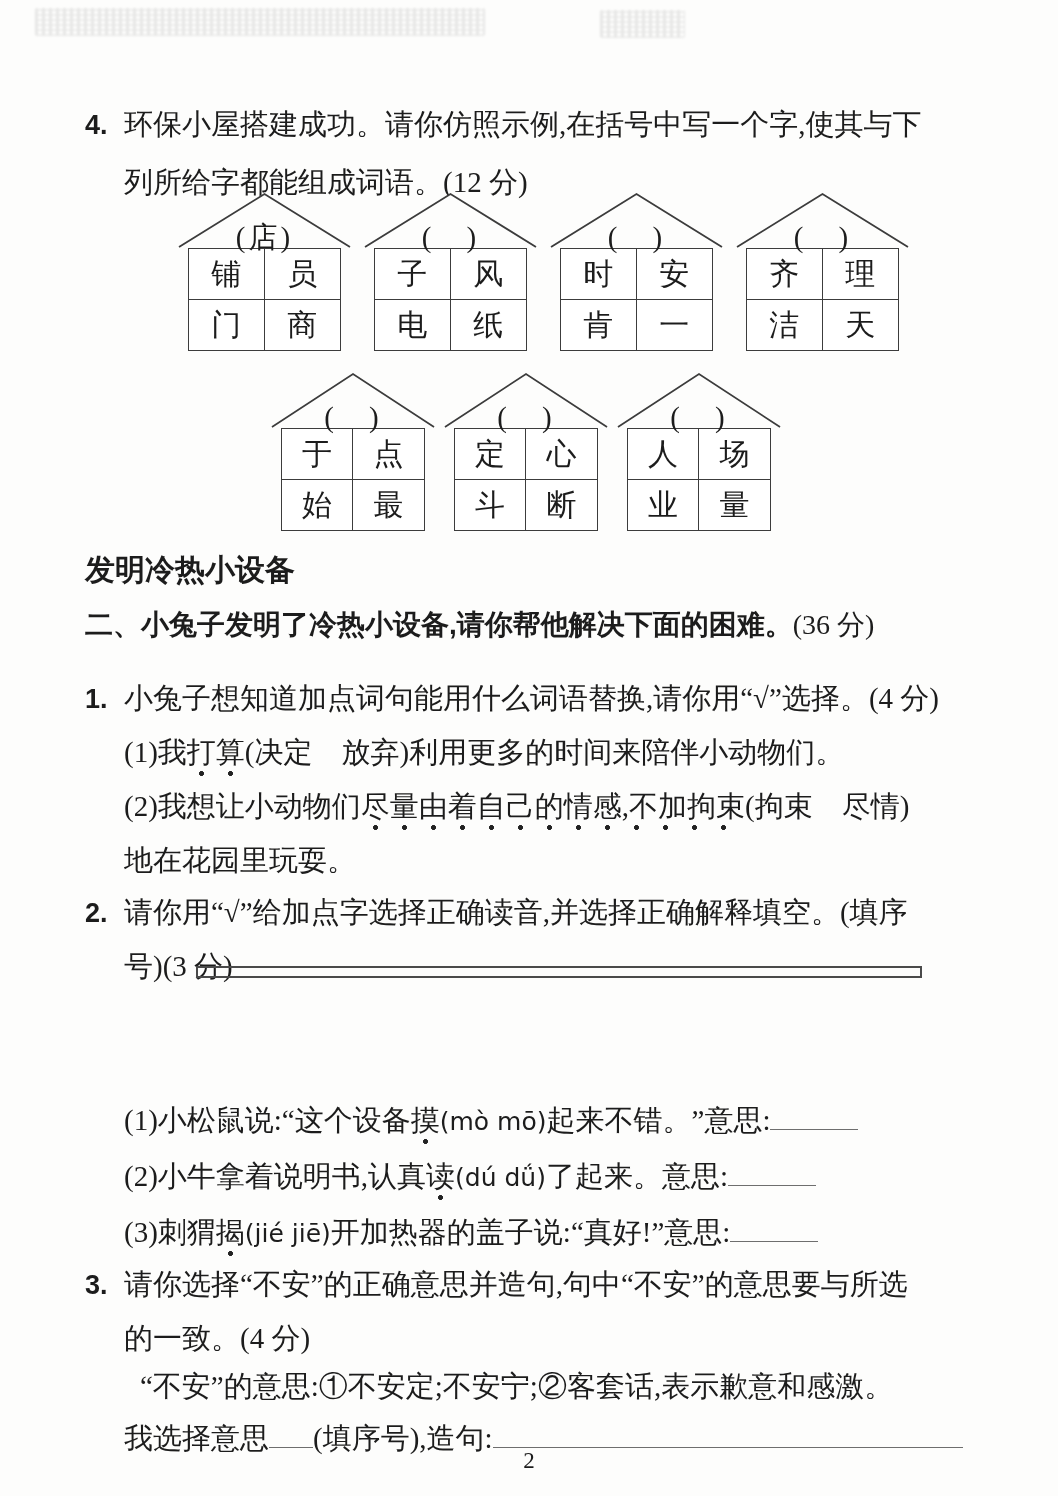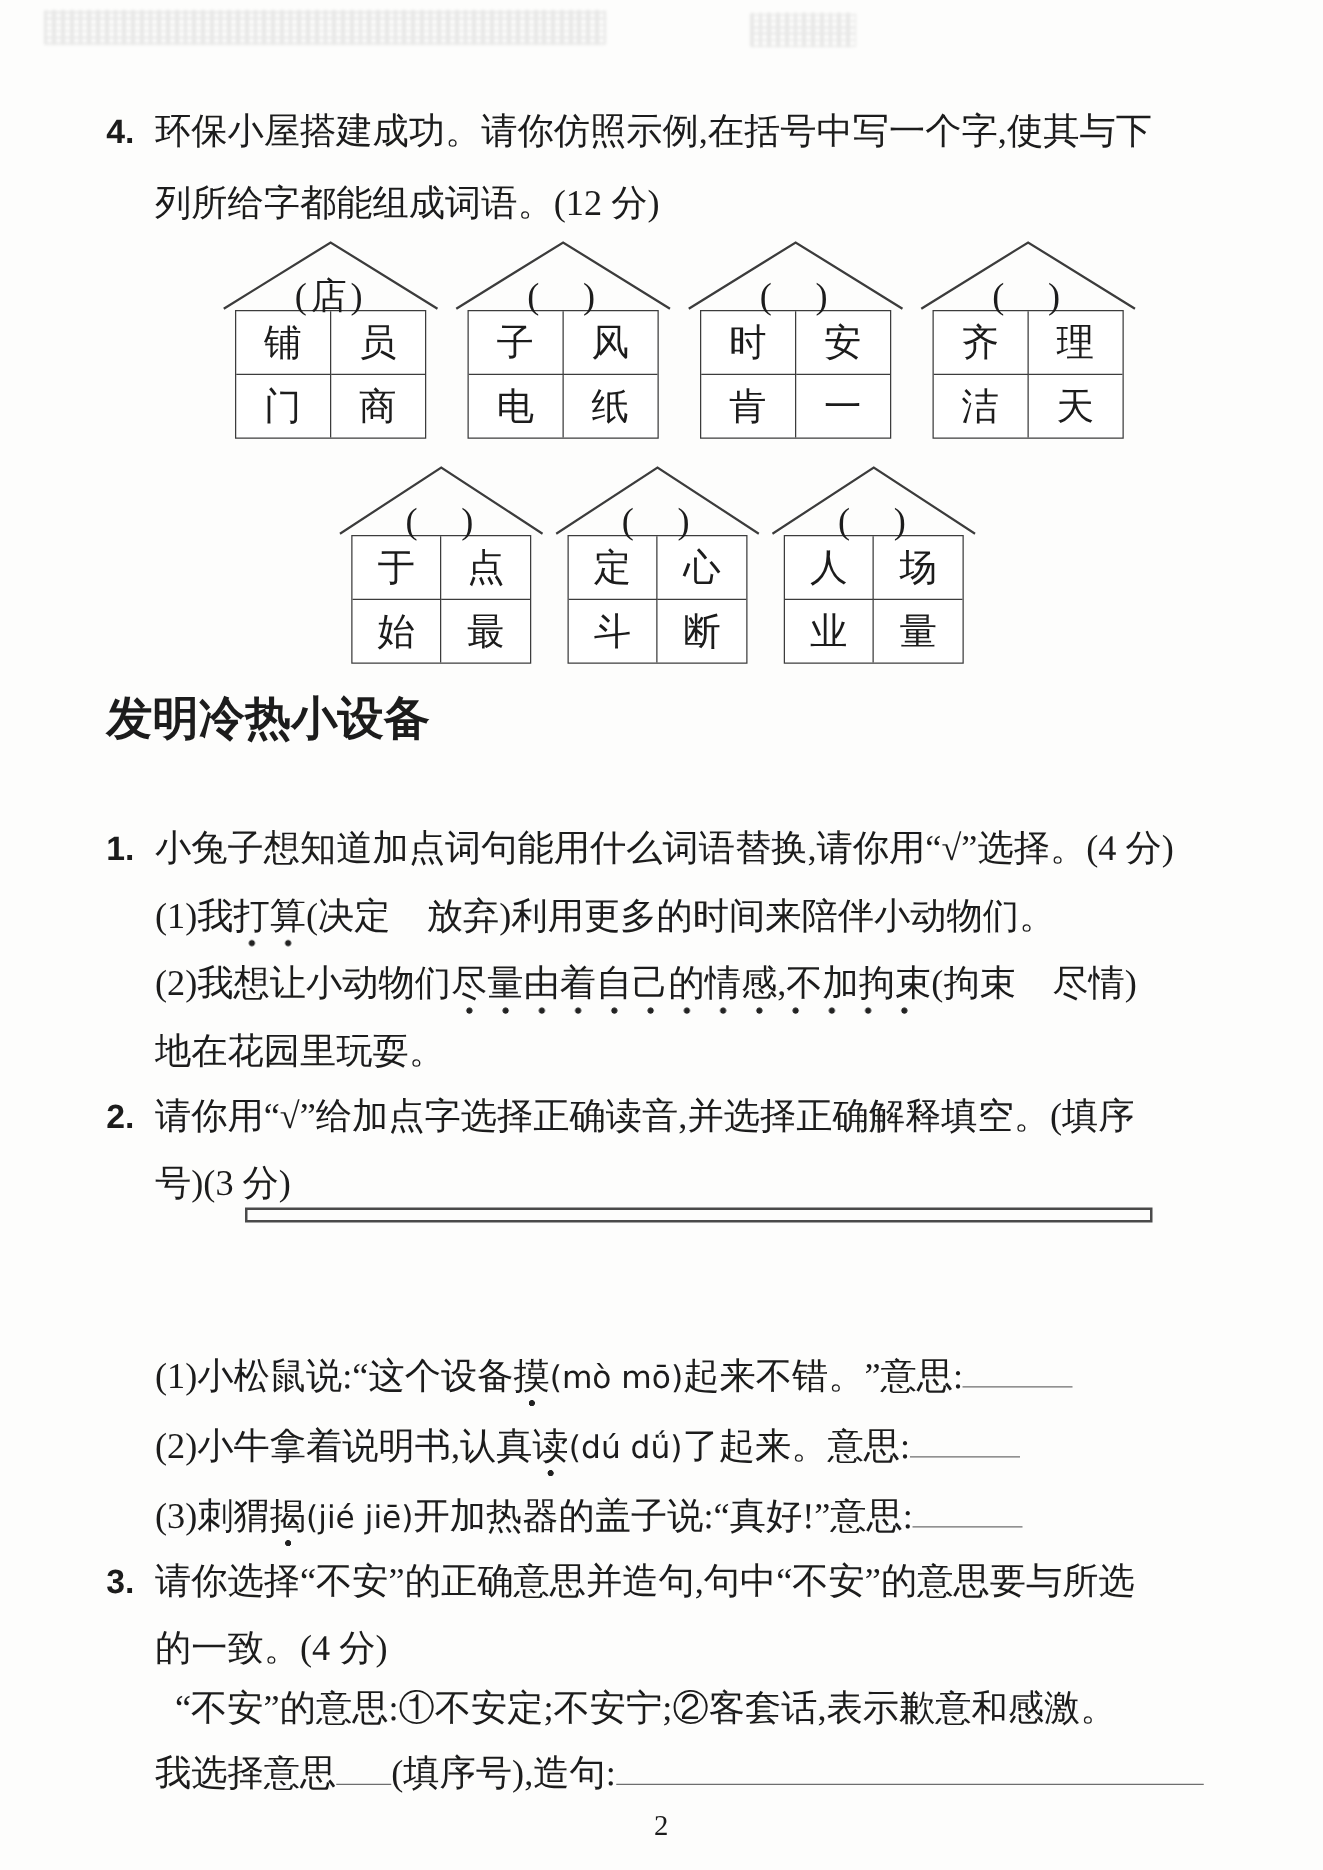--- a/index.html
+++ b/index.html
@@ -1,28 +1,28 @@
 <!DOCTYPE html>
 <html><head>
 <meta charset="utf-8">
 <style>
   html,body { margin:0; padding:0; background:#ffffff; }
   .page {
     position:relative; width:1058px; height:1496px; margin:0 auto;
     background:#fdfdfc; overflow:hidden;
     font-family:"Liberation Serif","DejaVu Serif",serif; color:#1c1c1c;
   }
-  .t { position:absolute; white-space:nowrap; font-size:29px; line-height:38px; }
+  .t { position:absolute; white-space:nowrap; font-size:29px; line-height:38px;margin-top:19px; }
   .qnum {
     font-family:"Liberation Sans","DejaVu Sans",sans-serif;
     font-weight:700; font-size:27px; display:inline-block; min-width:39px;
   }
   .hdr {
     position:absolute; font-family:Liberation Mono, monospace;
-    font-weight:700; font-size:37px; white-space:nowrap;
+    font-weight:700; font-size:30px; white-space:nowrap;
   }
   .sec-title {
     position:absolute; white-space:nowrap;
     font-family:"Liberation Sans","DejaVu Sans",sans-serif;
     font-weight:700; font-size:28px;
   }
   .sec-score { font-family:"Liberation Serif","DejaVu Serif",serif; font-weight:400; font-size:28px; }
   
   .em {
     padding-bottom:9px;
@@ -177,20 +177,23 @@
         <span class="hcell">人</span>
         <span class="hcell">场</span>
         <span class="hcell">业</span>
         <span class="hcell">量</span>
       </div>
     </div>
   </div>
 
   <div class="hdr" style="left:85px; top:550px;">发明冷热小设备</div>
 
+  <div class="sec-title" style="left:85px; top:606px;">
+    <span>二、小兔子发明了冷热小设备,请你帮他解决下面的困难。</span><span class="sec-score">(36 分)</span>
+  </div>
 
   <div class="t" style="left:85px; top:660px;">
     <span class="qnum">1.</span><span>小兔子想知道加点词句能用什么词语替换,请你用“√”选择。(4 分)</span>
   </div>
   <div class="t" style="left:124px; top:714px;">
     <span>(1)我</span><span class="em">打算</span><span>(决定　放弃)利用更多的时间来陪伴小动物们。</span>
   </div>
   <div class="t" style="left:124px; top:768px;">
     <span>(2)我想让小动物们</span><span class="em">尽量由着自己的情感,不加拘束</span><span>(拘束　尽情)</span>
   </div>

